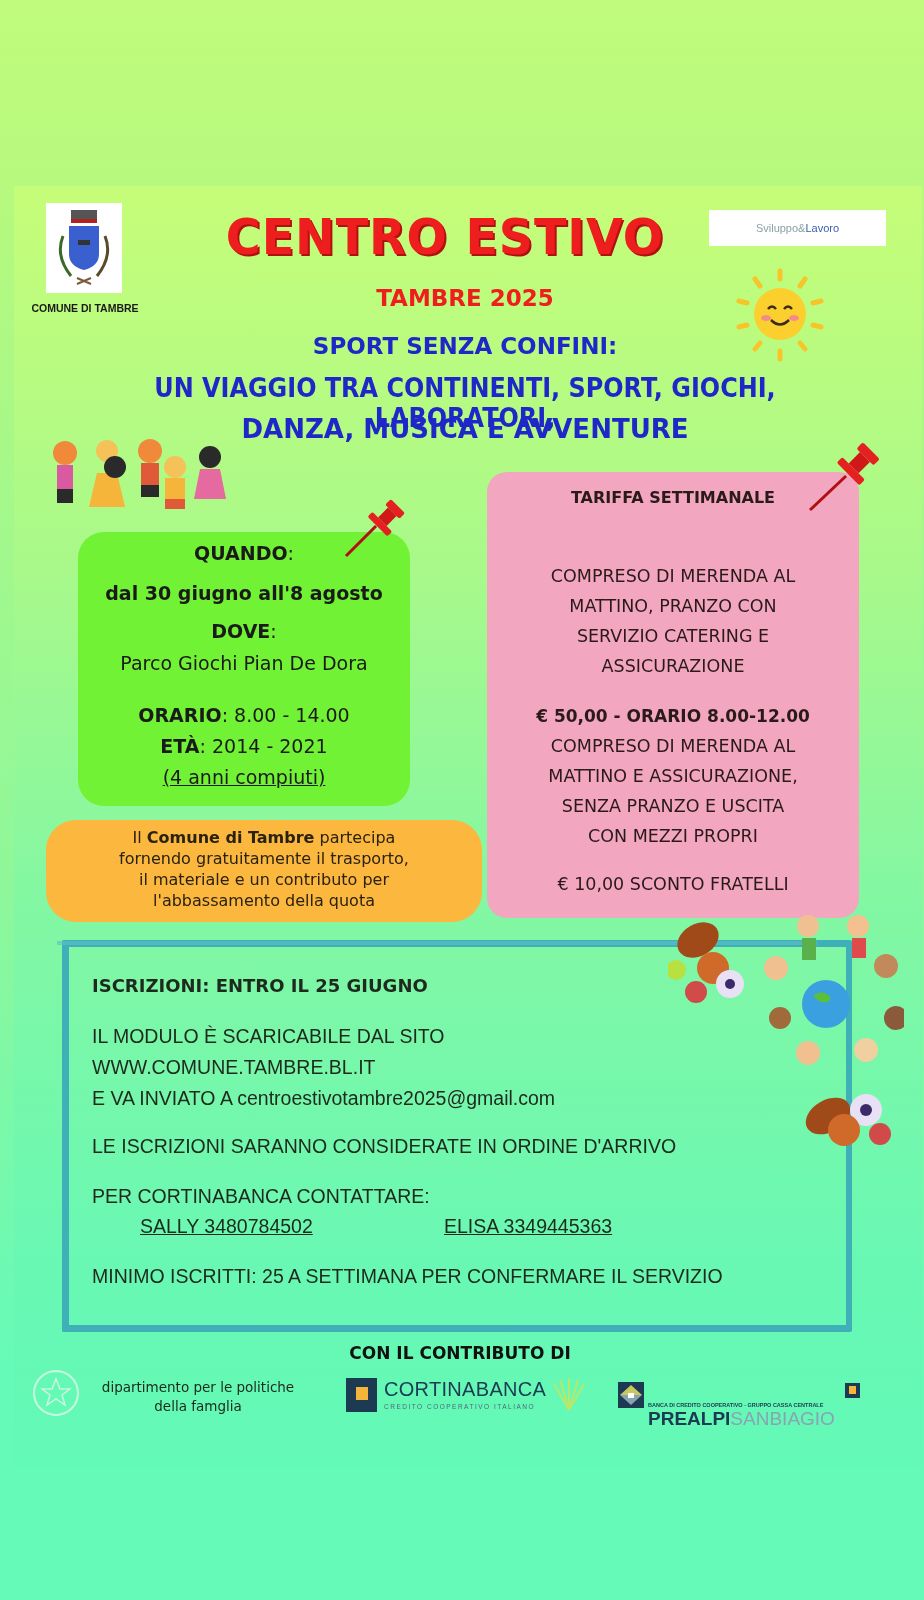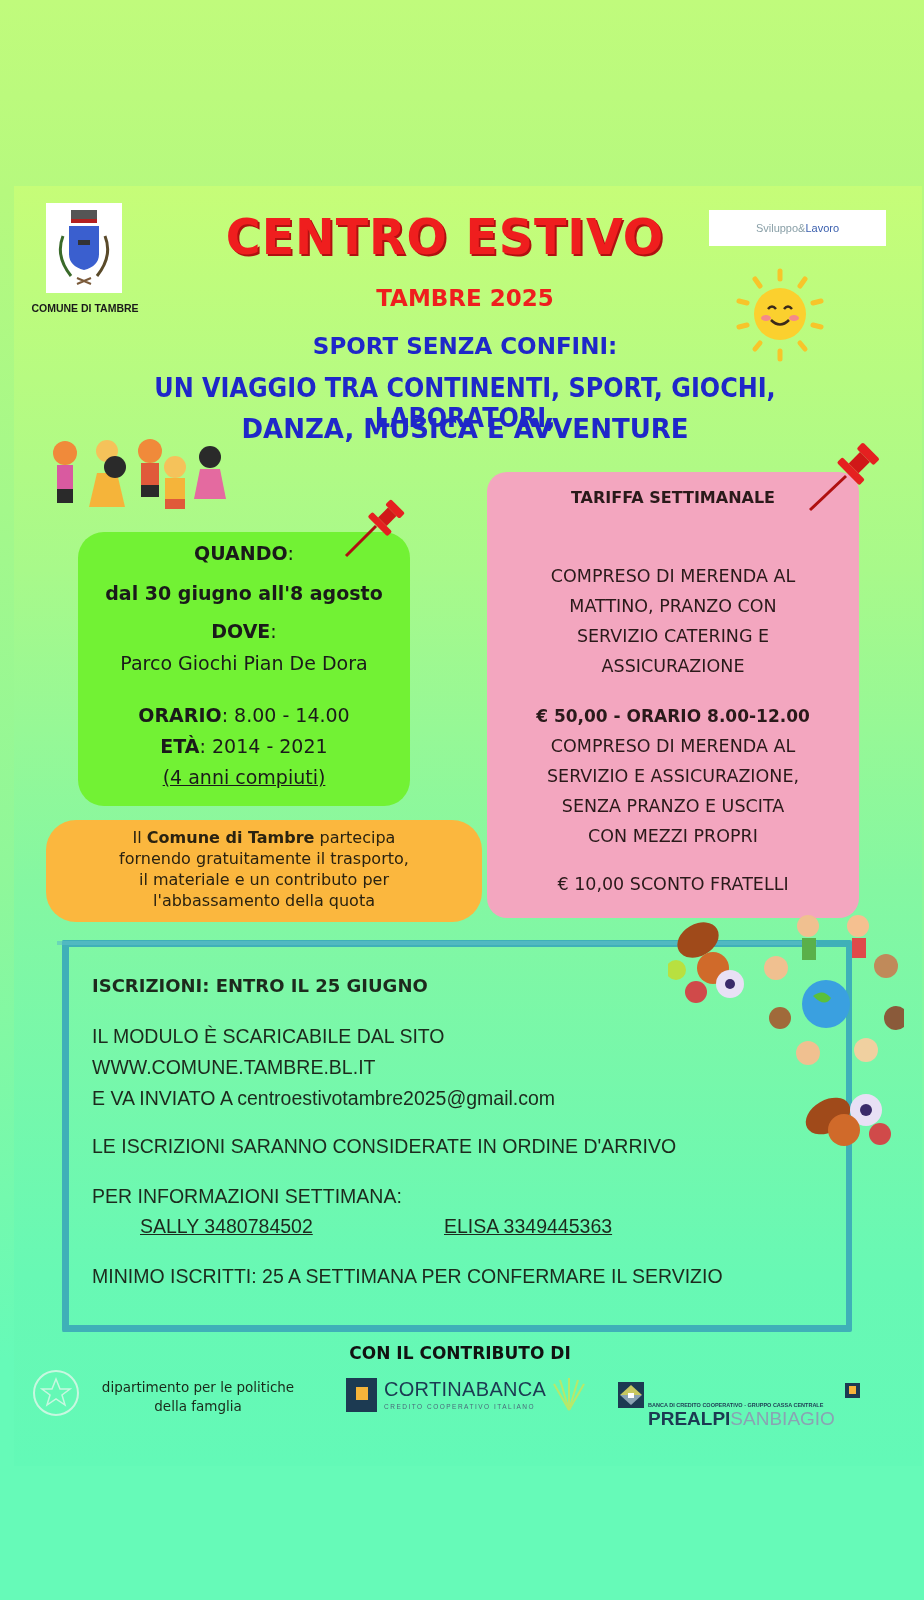--- a/index.html
+++ b/index.html
@@ -246,21 +246,21 @@
 
 <div class="pink-box">
   <div class="pk-head">TARIFFA SETTIMANALE</div>
   <div class="pk-line" style="top:94px;">COMPRESO DI MERENDA AL</div>
   <div class="pk-line" style="top:124px;">MATTINO, PRANZO CON</div>
   <div class="pk-line" style="top:154px;">SERVIZIO CATERING E</div>
   <div class="pk-line" style="top:184px;">ASSICURAZIONE</div>
 
   <div class="pk-price" style="top:234px;">€ 50,00 - ORARIO 8.00-12.00</div>
   <div class="pk-line" style="top:264px;">COMPRESO DI MERENDA AL</div>
-  <div class="pk-line" style="top:294px;">SERVIZIO E ASSICURAZIONE,</div>
+  <div class="pk-line" style="top:294px;">MATTINO E ASSICURAZIONE,</div>
   <div class="pk-line" style="top:324px;">SENZA PRANZO E USCITA</div>
   <div class="pk-line" style="top:354px;">CON MEZZI PROPRI</div>
 
   <div class="pk-line" style="top:402px;">€ 10,00 SCONTO FRATELLI</div>
 </div>
 
 <div class="pin" style="left:806px; top:440px;">
   <svg width="80" height="74" viewBox="0 0 80 74">
     <line x1="4" y1="70" x2="40" y2="36" stroke="#b01010" stroke-width="3"></line>
     <g transform="rotate(45 54 22)">
@@ -278,21 +278,21 @@
   <div>l'abbassamento della quota</div>
 </div>
 
 <div class="reg-frame"></div>
 
 <div class="reg-text reg-bold" style="top:975px;">ISCRIZIONI: ENTRO IL 25 GIUGNO</div>
 <div class="reg-text" style="top:1025px;">IL MODULO È SCARICABILE DAL SITO</div>
 <div class="reg-text" style="top:1056px;">WWW.COMUNE.TAMBRE.BL.IT</div>
 <div class="reg-text" style="top:1087px;">E VA INVIATO A centroestivotambre2025@gmail.com</div>
 <div class="reg-text" style="top:1135px;">LE ISCRIZIONI SARANNO CONSIDERATE IN ORDINE D'ARRIVO</div>
-<div class="reg-text" style="top:1185px;">PER INFORMAZIONI SETTIMANA:</div>
+<div class="reg-text" style="top:1185px;">PER CORTINABANCA CONTATTARE:</div>
 <div class="reg-text phone" style="top:1215px; left:140px;">SALLY 3480784502</div>
 <div class="reg-text phone" style="top:1215px; left:444px;">ELISA 3349445363</div>
 <div class="reg-text" style="top:1265px;">MINIMO ISCRITTI: 25 A SETTIMANA PER CONFERMARE IL SERVIZIO</div>
 
 <div class="kids-globe">
   <svg width="236" height="248" viewBox="0 0 236 248">
     <ellipse cx="30" cy="42" rx="22" ry="16" fill="#a04a1a" transform="rotate(-30 30 42)"></ellipse>
     <circle cx="45" cy="70" r="16" fill="#d06a2a"></circle>
     <circle cx="62" cy="86" r="14" fill="#e8e0f5"></circle>
       <circle cx="62" cy="86" r="5" fill="#3a2a6a"></circle>

